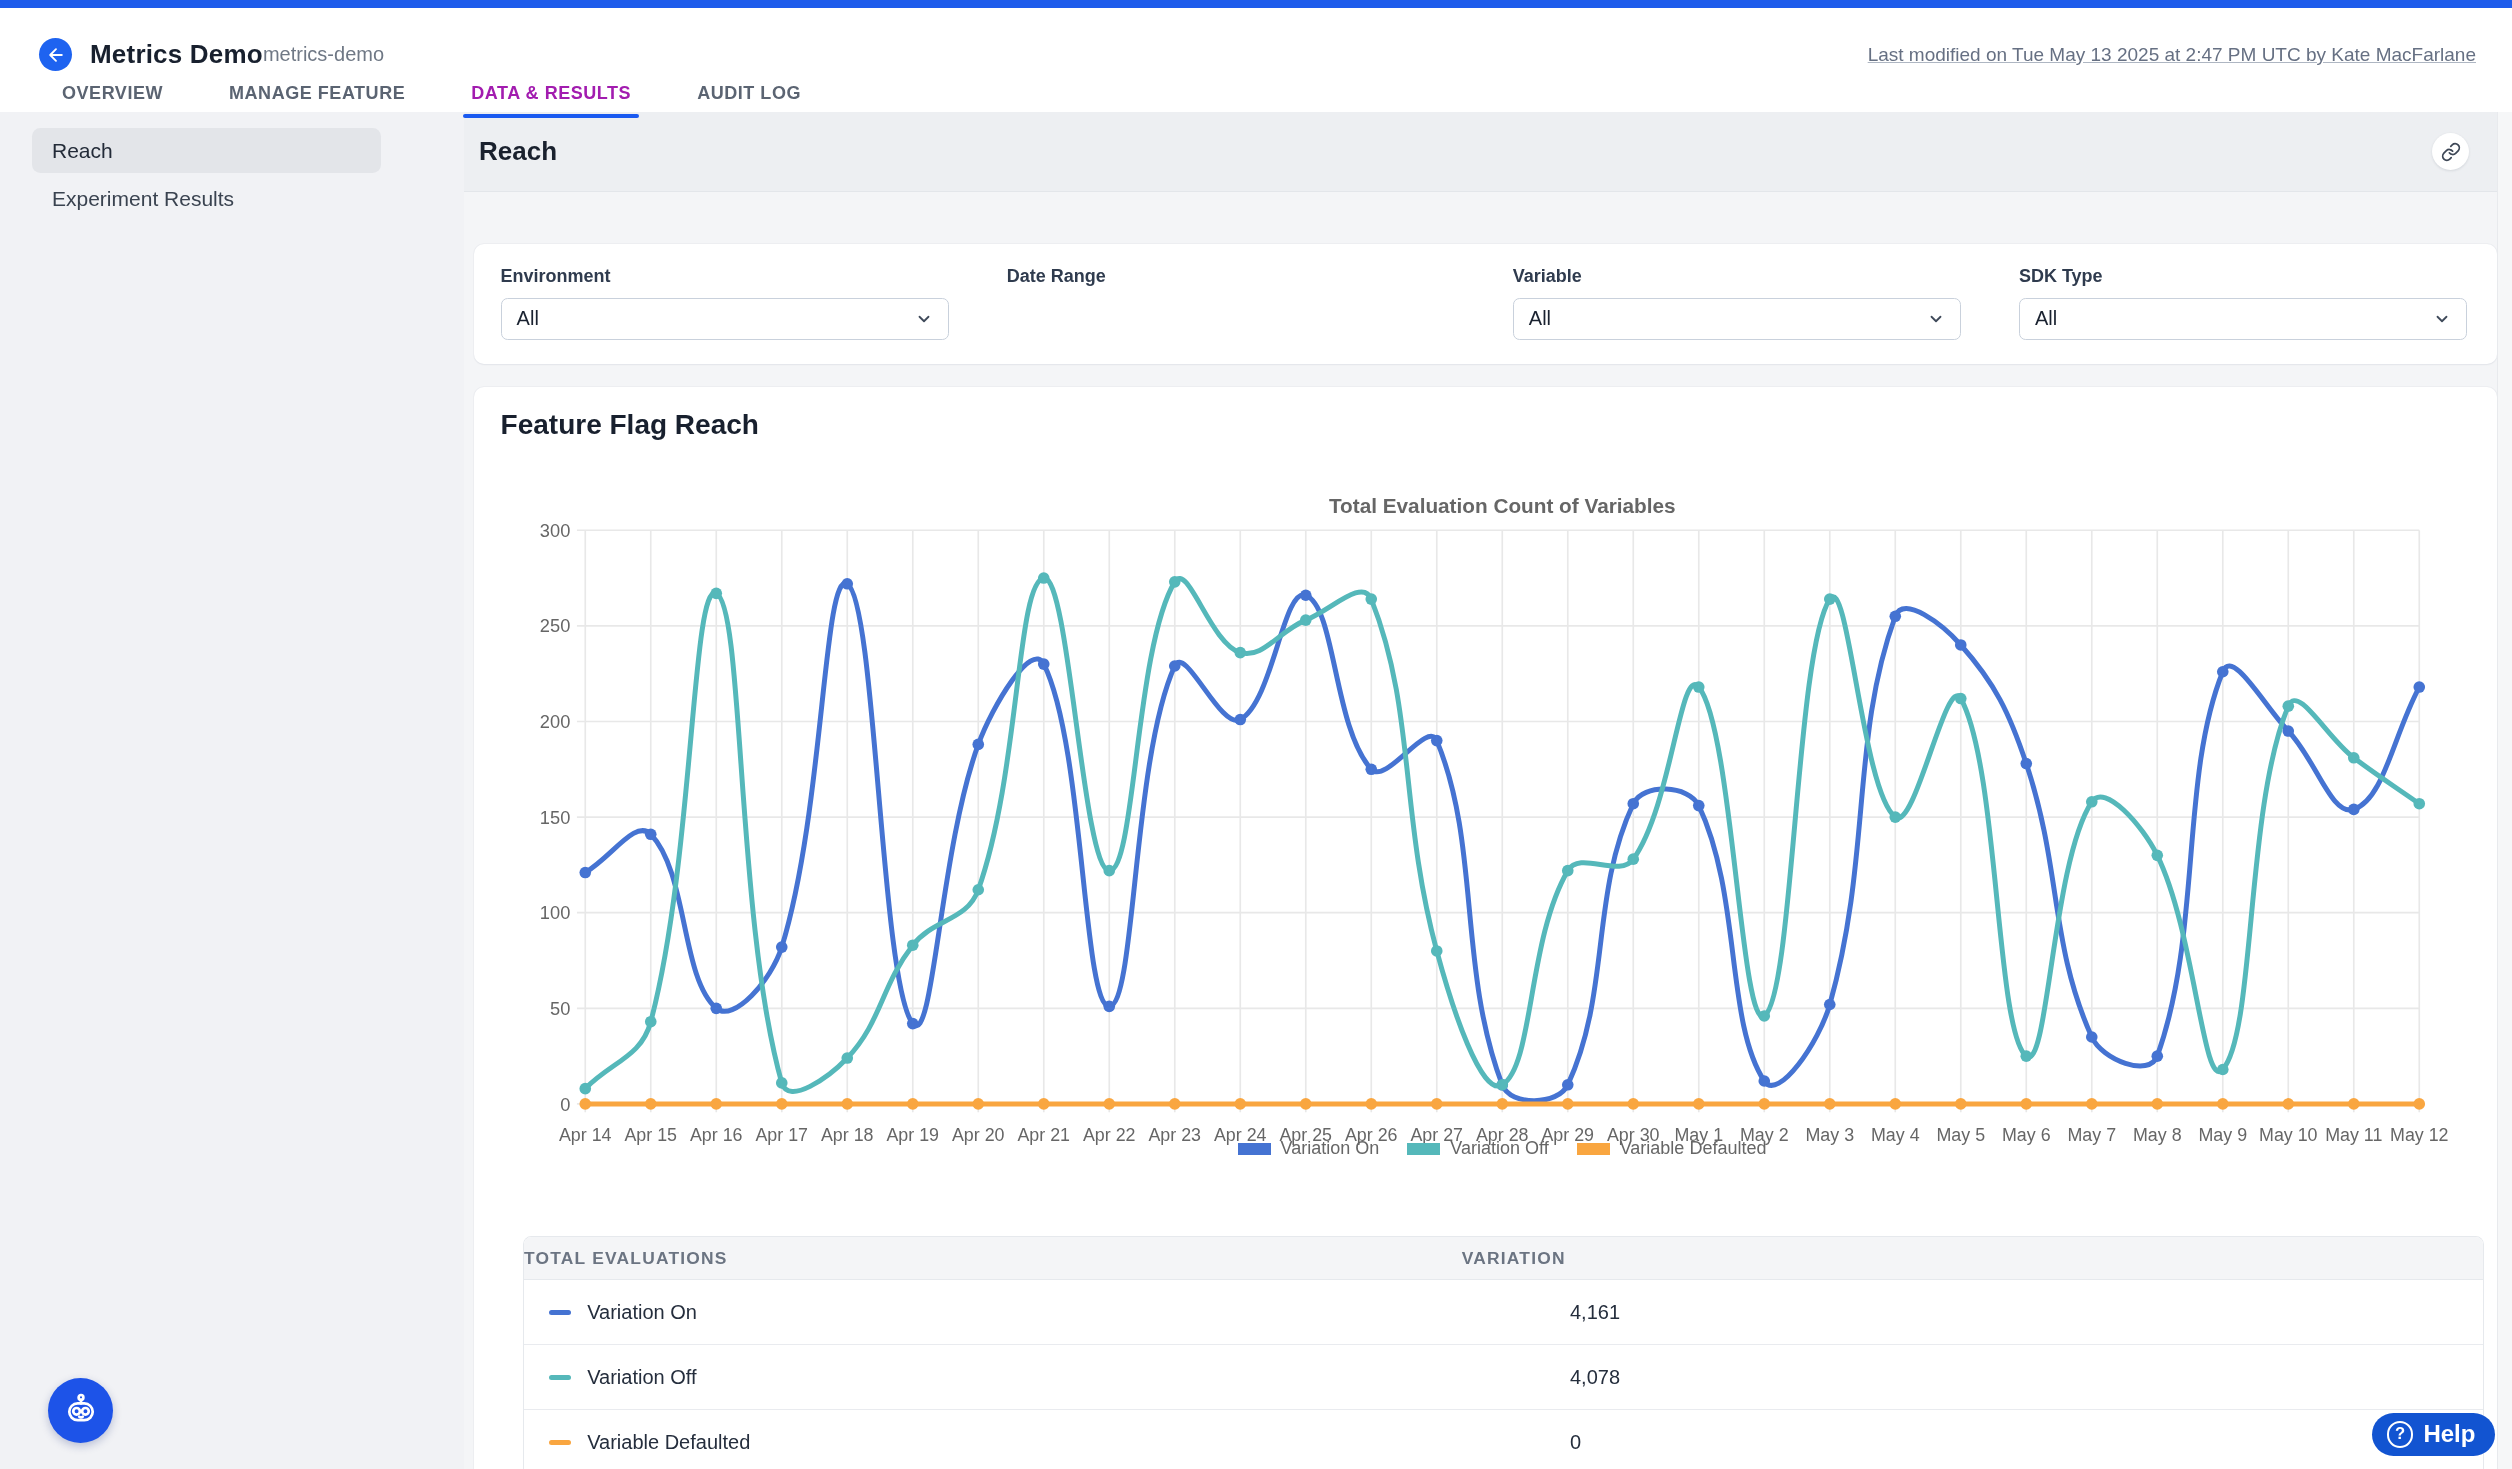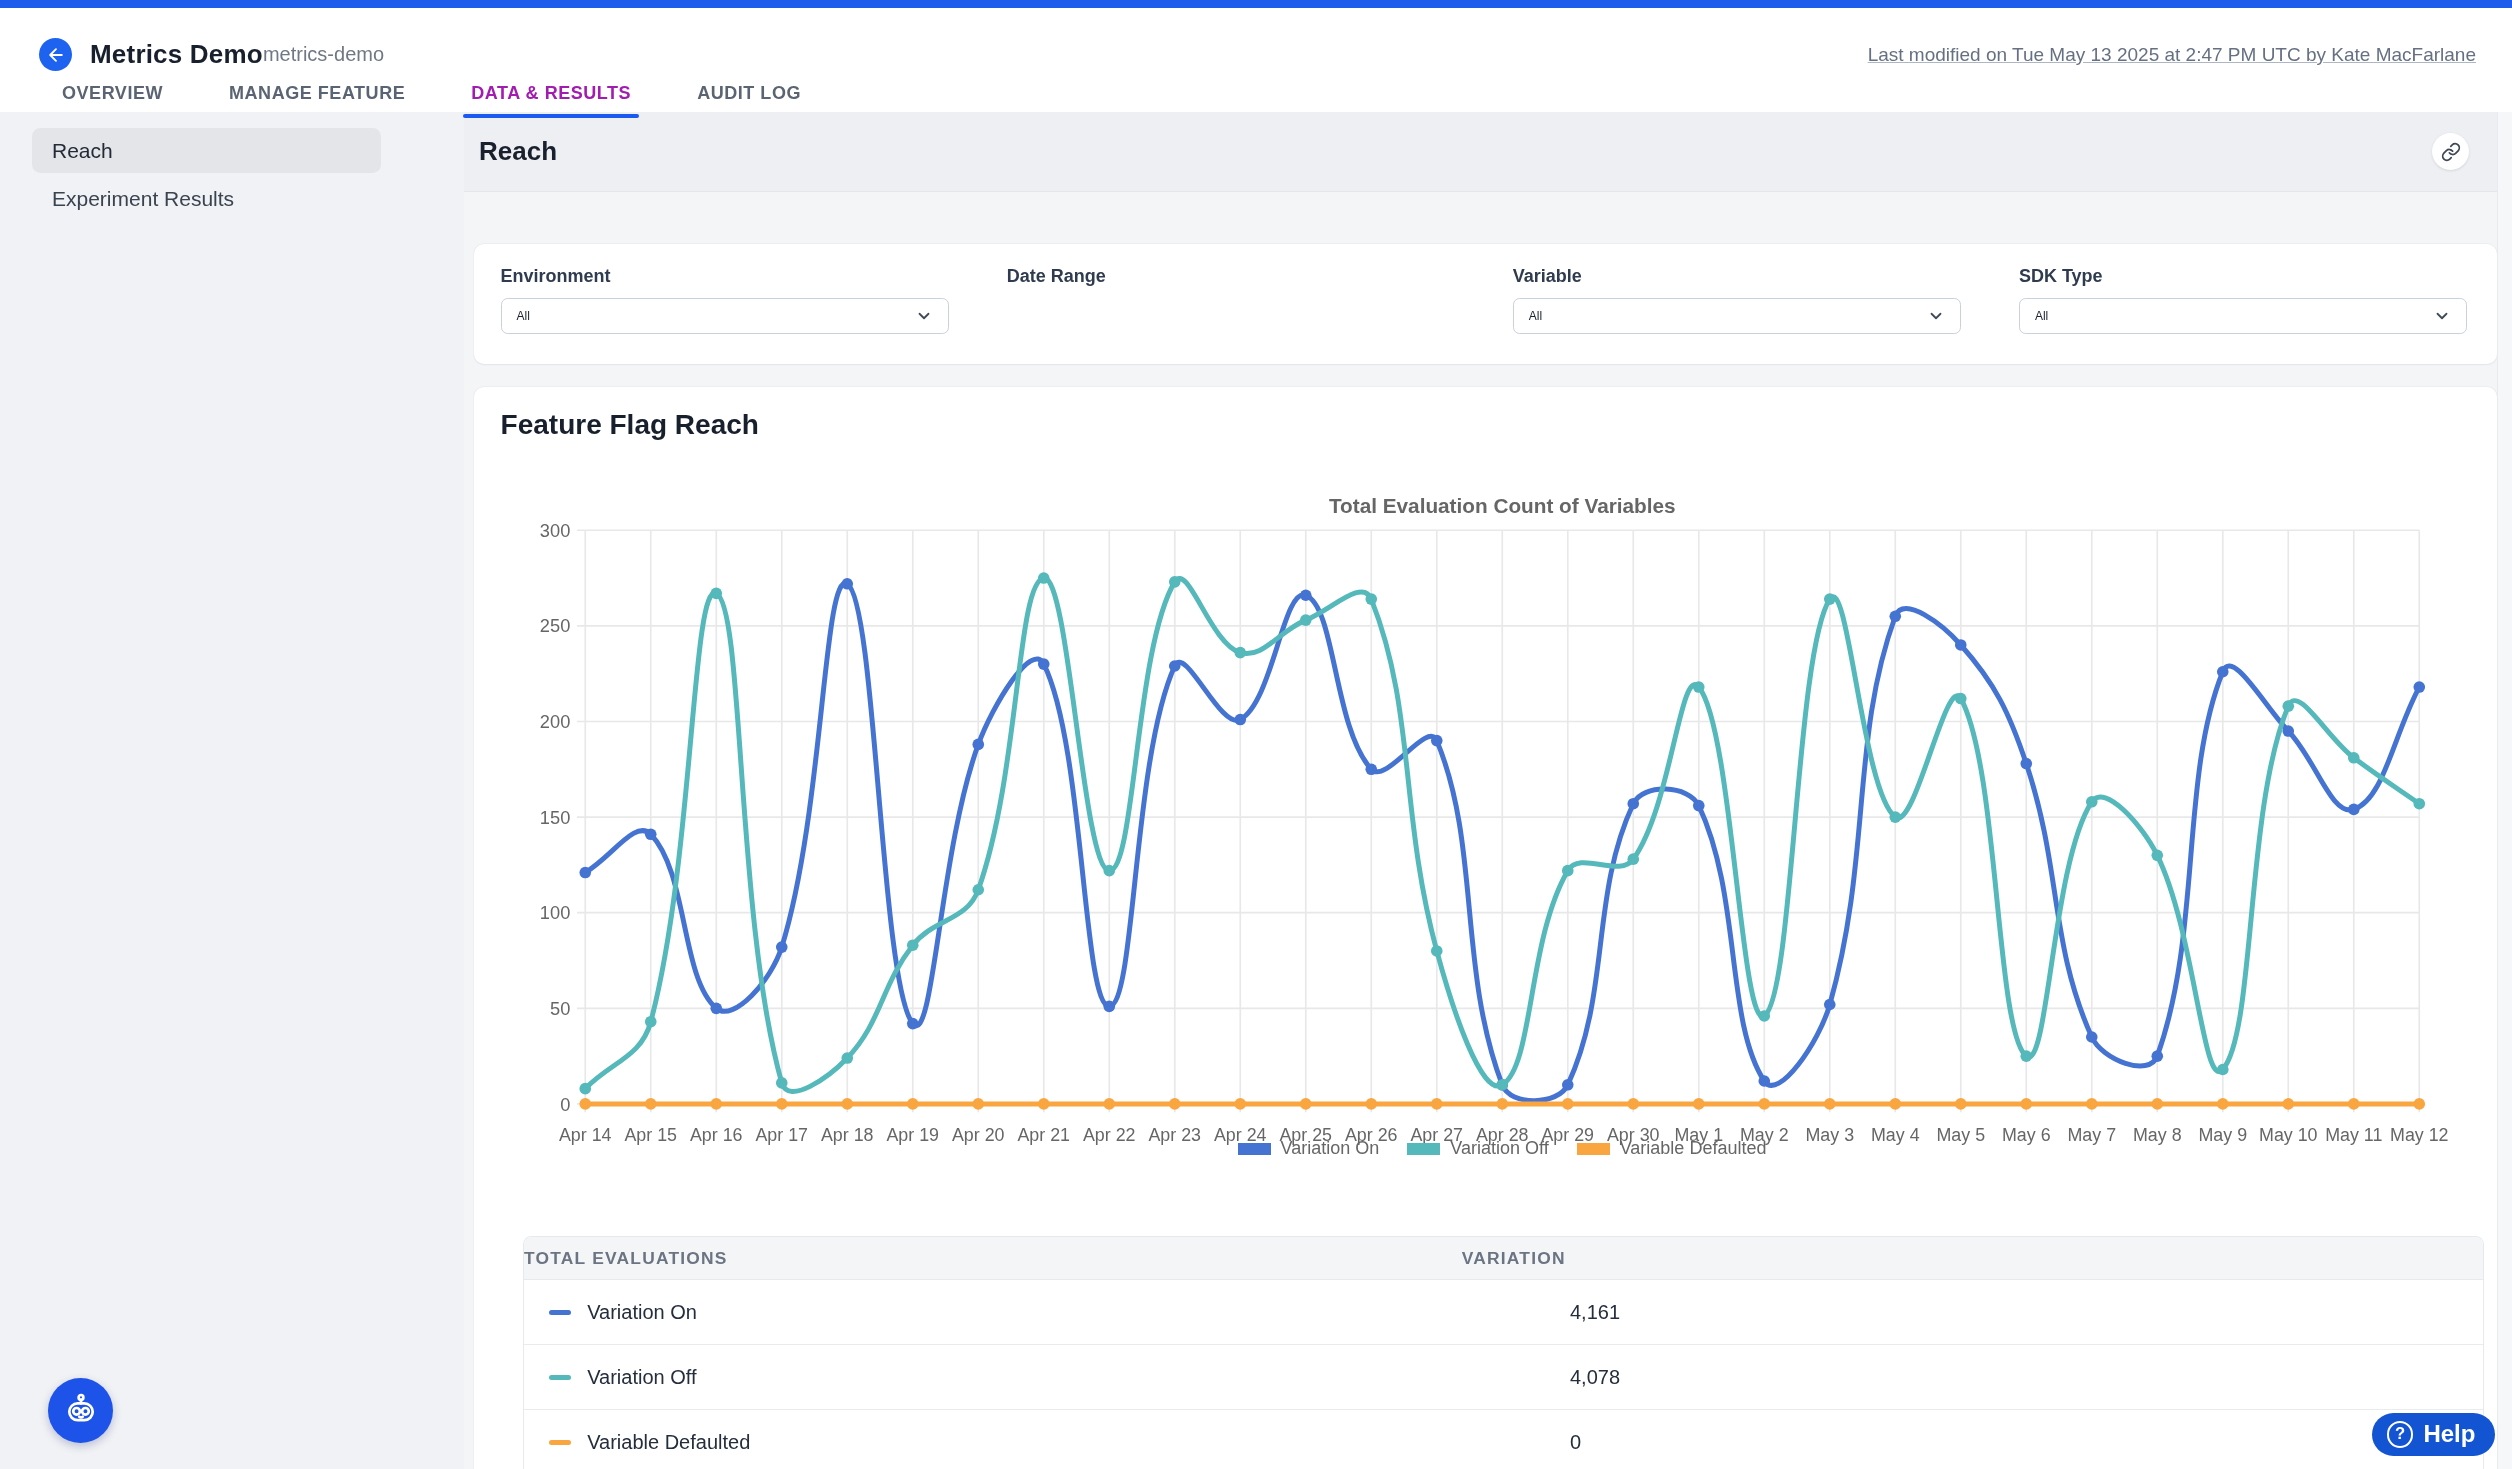--- a/index.html
+++ b/index.html
@@ -44,23 +44,23 @@
               display:flex; align-items:center; justify-content:center; cursor:pointer;
               box-shadow:0 0.8px 2.5px rgba(20,30,60,.12); }
   .main-scroll { flex:1; background:#f4f5f7; padding:0 15px 0 10px; overflow:hidden; }
 
   .card { background:#ffffff; border-radius:10px; box-shadow:0 0.8px 1.7px rgba(21,30,64,.06), 0 0 0 0.8px rgba(21,30,64,.025); }
 
   
   .filter-card { margin-top:52px; height:120px; padding:21.6px 30px 0 26.6px; display:flex; gap:58px; }
   .filter-group { flex:1 1 0; }
   .filter-label { font-size:18px; font-weight:700; color:#2f3b4e; margin-bottom:10.8px; }
-  .filter-control { height:36px; border:1.7px solid #c9d1dc; border-radius:6.6px; background:#fff;
+  .filter-control { height:42px; border:1.7px solid #c9d1dc; border-radius:6.6px; background:#fff;
                     display:flex; align-items:center; justify-content:space-between;
-                    padding:0 15px; font-size:12px; color:#1a2230; cursor:pointer; }
+                    padding:0 15px; font-size:20px; color:#1a2230; cursor:pointer; }
 
   
   .chart-card { margin-top:22.4px; padding:26.6px 0 50px 0; }
   .card-title { margin:0 0 0 26.6px; font-size:28px; font-weight:700; color:#18202e; height:23px; line-height:23px; }
   .chart-wrap { position:relative; margin-top:16px; height:731px; }
   .chart-wrap svg { display:block; }
   .legend { position:absolute; left:111px; width:1834px; top:686px; display:flex;
             justify-content:center; gap:28px; align-items:center; }
   .legend-item { display:flex; align-items:center; gap:10px; }
   .legend-swatch { width:33px; height:11.6px; }

